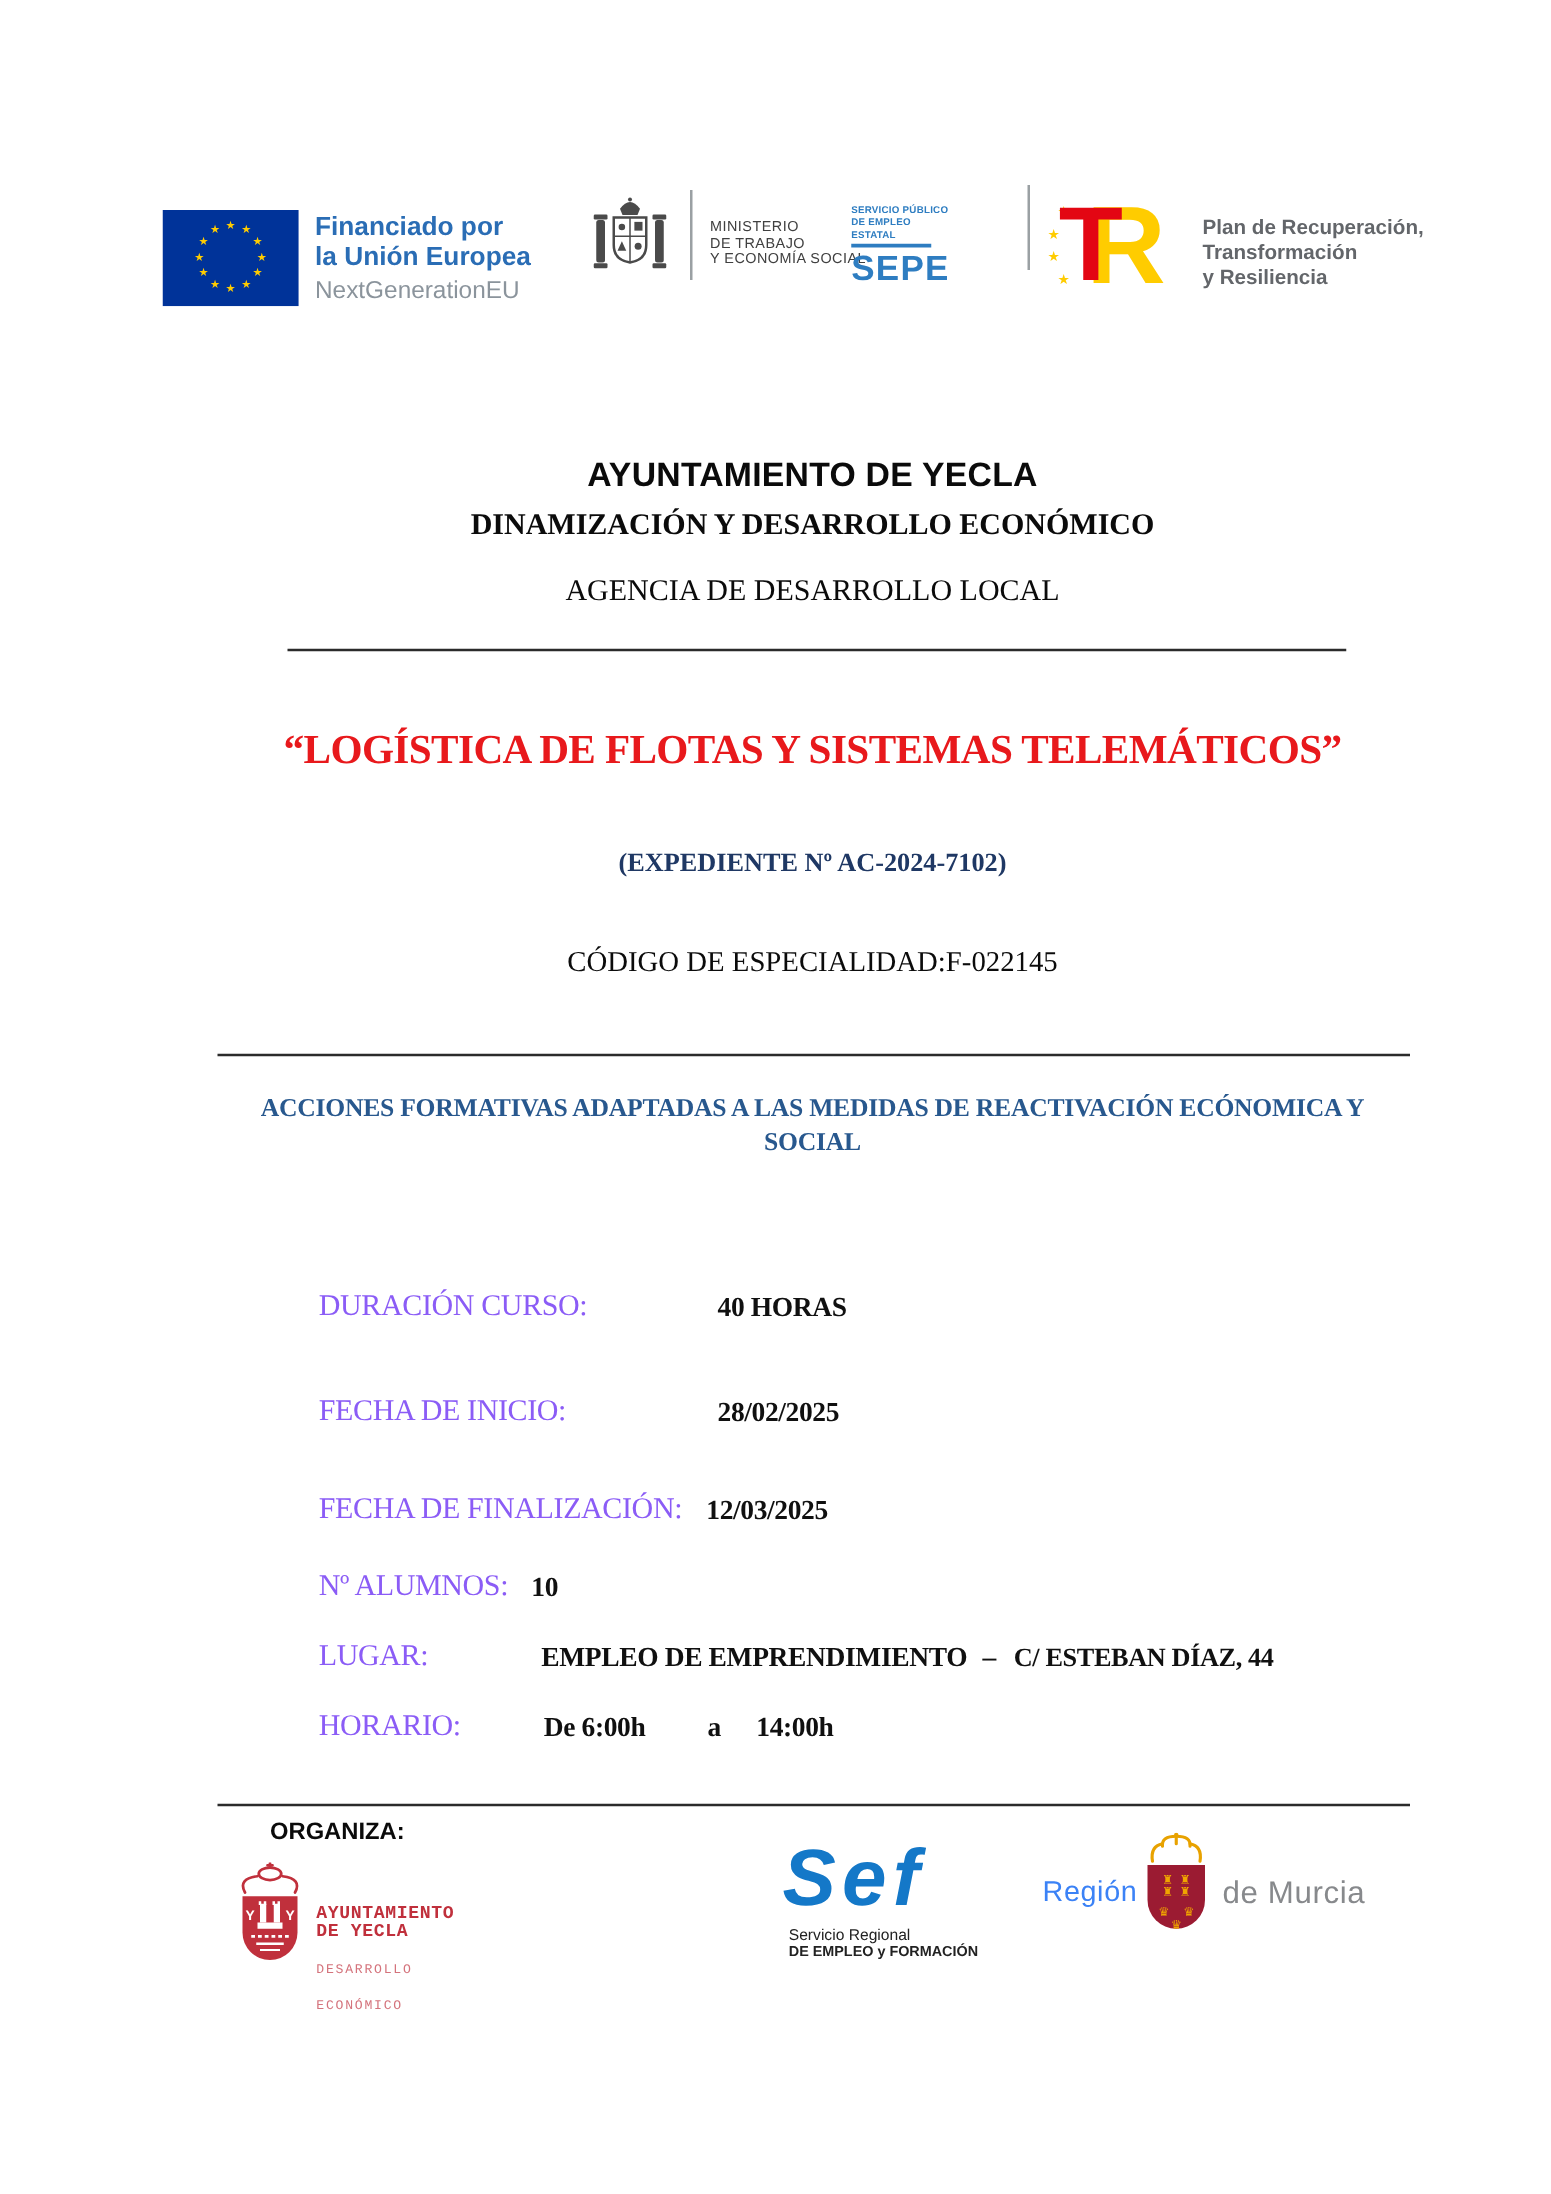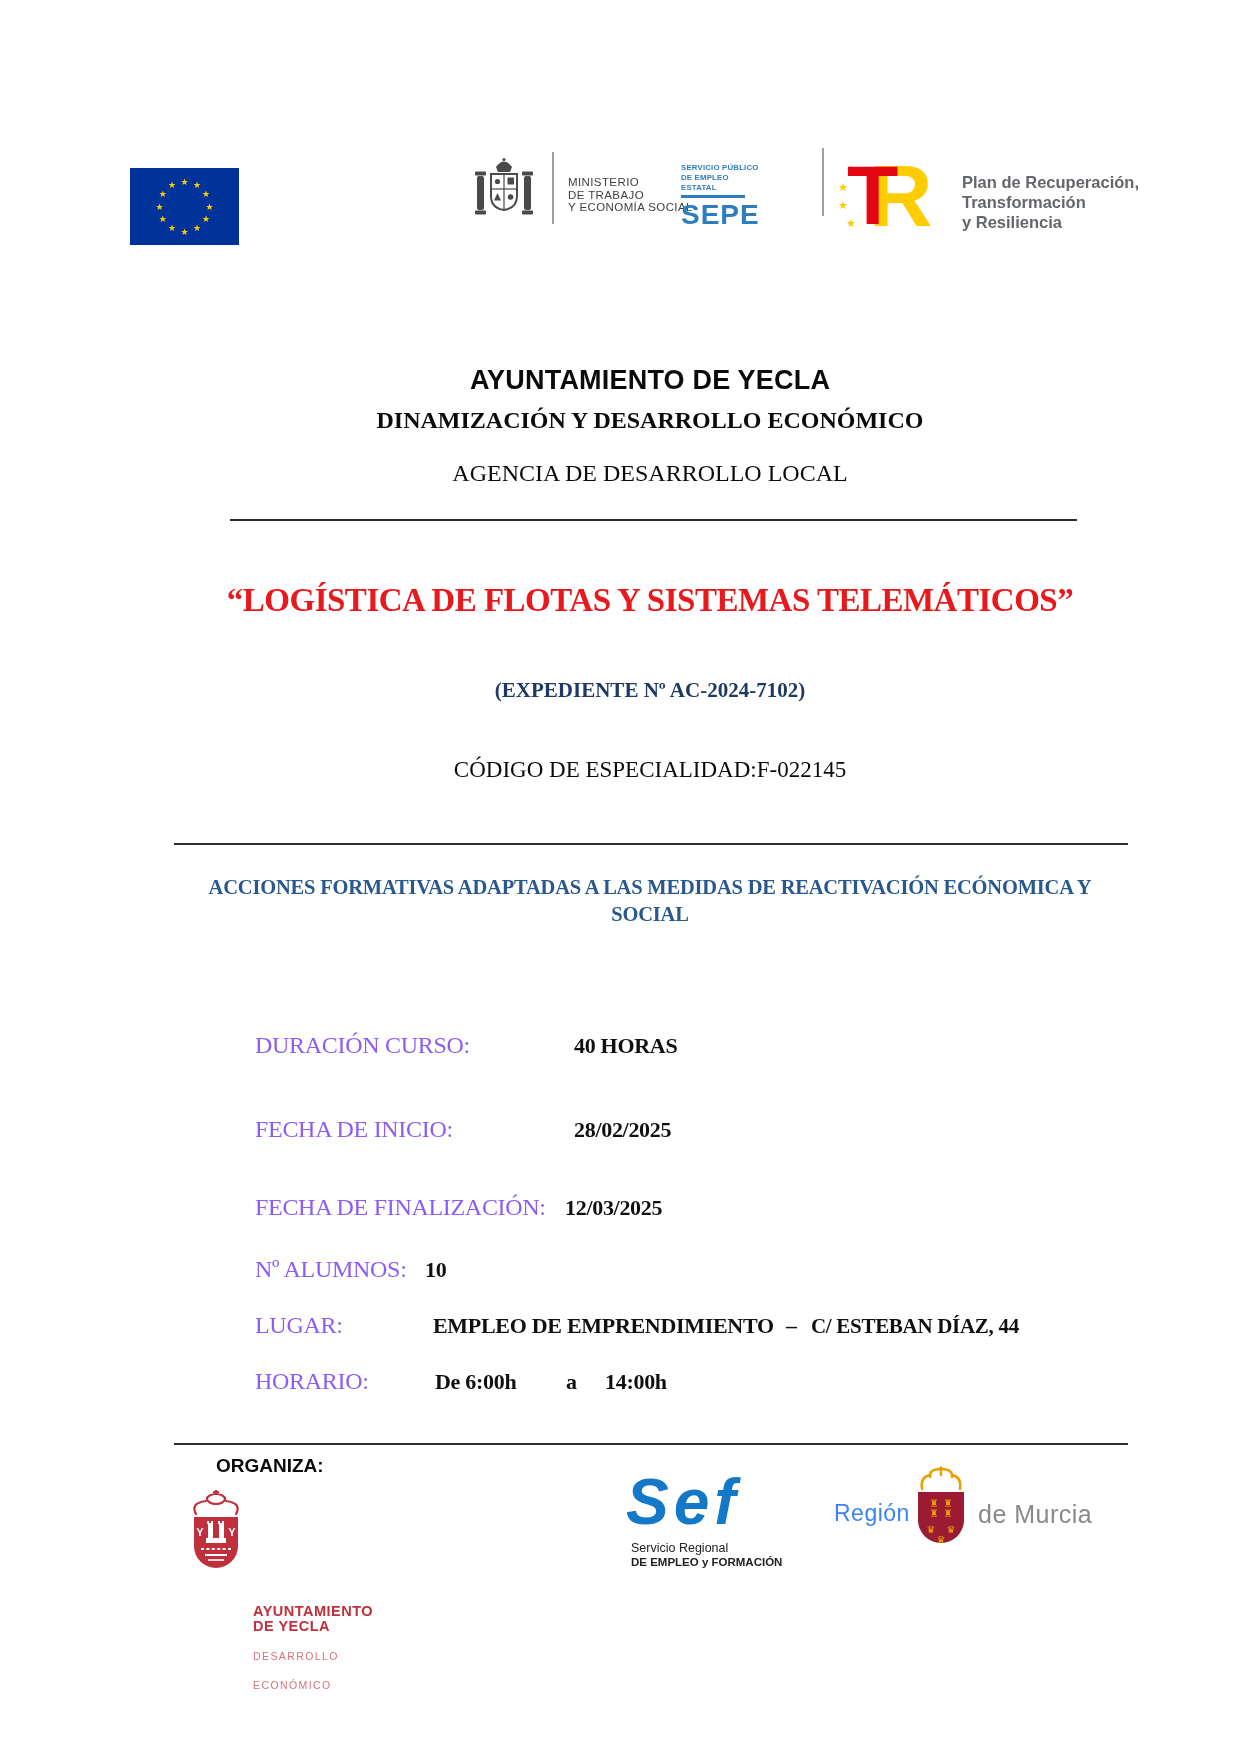--- a/index.html
+++ b/index.html
@@ -56,21 +56,21 @@
 
   
   .dlabel { left: 255px; font-size: 24px; color: #8b5cf6; letter-spacing: -0.3px; white-space: nowrap; }
   .dval   { font-weight: bold; font-size: 22px; color: #101010; letter-spacing: -0.3px; white-space: nowrap; }
   .dval2  { font-size: 21px; }
 
   
   .organiza { left: 216px; top: 1455px; font-family: "Liberation Sans", sans-serif; font-weight: bold; font-size: 19px; color: #0b0b0b; }
 
   .yecla-logo { left: 188px; top: 1490px; width: 56px; height: 84px; }
-  .yecla-text { left: 253px; top: 1604px; font-family: Liberation Sans, sans-serif; }
+  .yecla-text { left: 253px; top: 1524px; font-family: Liberation Mono, monospace; }
   .yecla-strong { color: #C0303C; font-weight: bold; font-size: 14.5px; line-height: 14.5px; letter-spacing: 0.5px; }
   .yecla-light  { color: #D4737C; font-size: 10.5px; line-height: 10.5px; letter-spacing: 1.4px; margin-top: 18px; }
 
   .sef-name { left: 626px; top: 1470px; font-family: "Liberation Sans", sans-serif; font-style: italic; font-weight: bold; font-size: 64px; line-height: 64px; letter-spacing: 5px; color: #1478C8; }
   .sef-sub1 { left: 631px; top: 1541px; font-family: "Liberation Sans", sans-serif; font-size: 12.5px; color: #222; }
   .sef-sub2 { left: 631px; top: 1556px; font-family: "Liberation Sans", sans-serif; font-weight: bold; font-size: 11.5px; color: #222; }
 
   .murcia-left  { left: 834px; top: 1500px; font-family: "Liberation Sans", sans-serif; font-size: 23px; color: #3b82f6; letter-spacing: 0.5px; }
   .murcia-shield { left: 914px; top: 1466px; width: 54px; height: 92px; }
   .murcia-right { left: 978px; top: 1500px; font-family: "Liberation Sans", sans-serif; font-size: 25px; color: #87898C; letter-spacing: 0.5px; }
@@ -91,20 +91,25 @@
         <text x="76.1" y="51">★</text>
           <text x="67" y="60.1">★</text>
         <text x="54.5" y="63.5">★</text>
           <text x="42" y="60.1">★</text>
         <text x="32.9" y="51">★</text>
           <text x="29.5" y="38.5">★</text>
         <text x="32.9" y="26">★</text>
           <text x="42" y="16.8">★</text>
       </g>
     </svg>
+  </div>
+  <div class="abs eu-text">
+    <div class="eu-main">Financiado por</div>
+    <div class="eu-main">la Unión Europea</div>
+    <div class="eu-sub">NextGenerationEU</div>
   </div>
 
   <div class="abs coat">
     <svg width="60" height="70" viewBox="0 0 60 70" xmlns="http://www.w3.org/2000/svg">
       <path d="M22 11 q8 -11 16 0 l-2 5 h-12 z" fill="#4a4a4a"></path>
       <circle cx="30" cy="3.5" r="1.6" fill="#4a4a4a"></circle>
       <path d="M17 18 h26 v22 q0 12 -13 14 q-13 -2 -13 -14 z" fill="none" stroke="#4a4a4a" stroke-width="2"></path>
       <line x1="30" y1="18" x2="30" y2="53.5" stroke="#4a4a4a" stroke-width="1.2"></line>
       <line x1="17" y1="33" x2="43" y2="33" stroke="#4a4a4a" stroke-width="1.2"></line>
       <circle cx="23.5" cy="25.5" r="2.6" fill="#4a4a4a"></circle>

